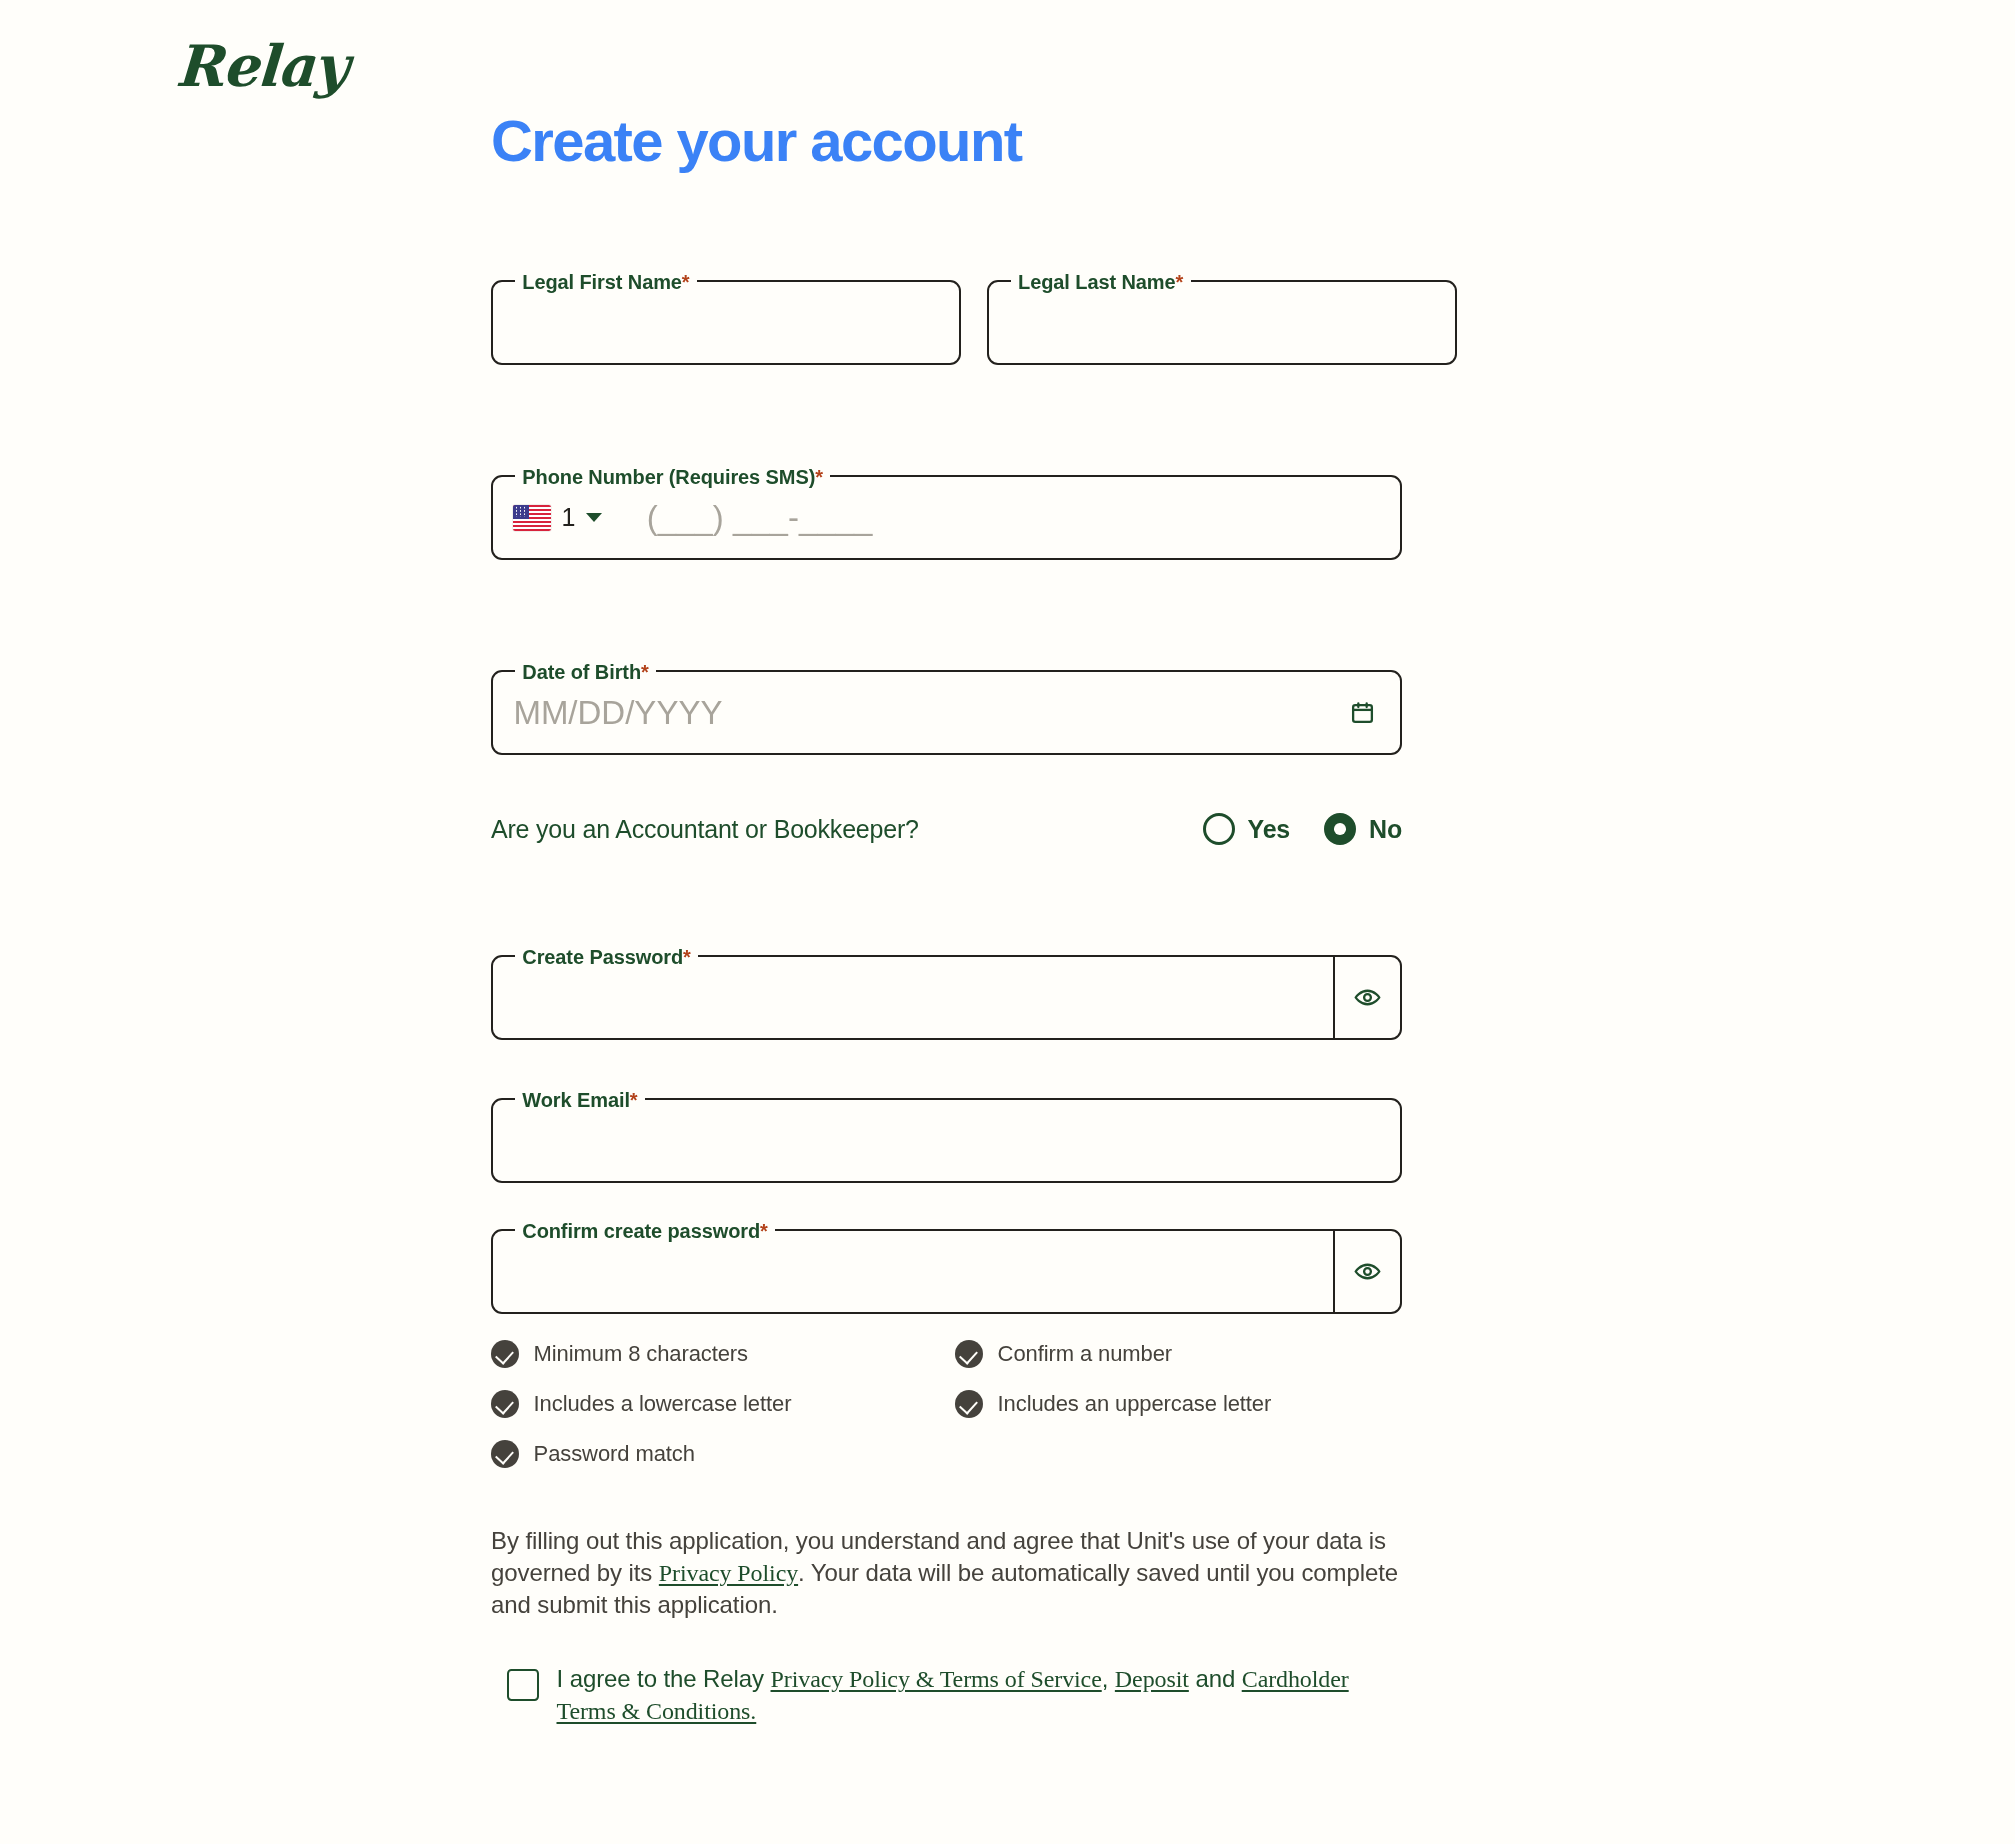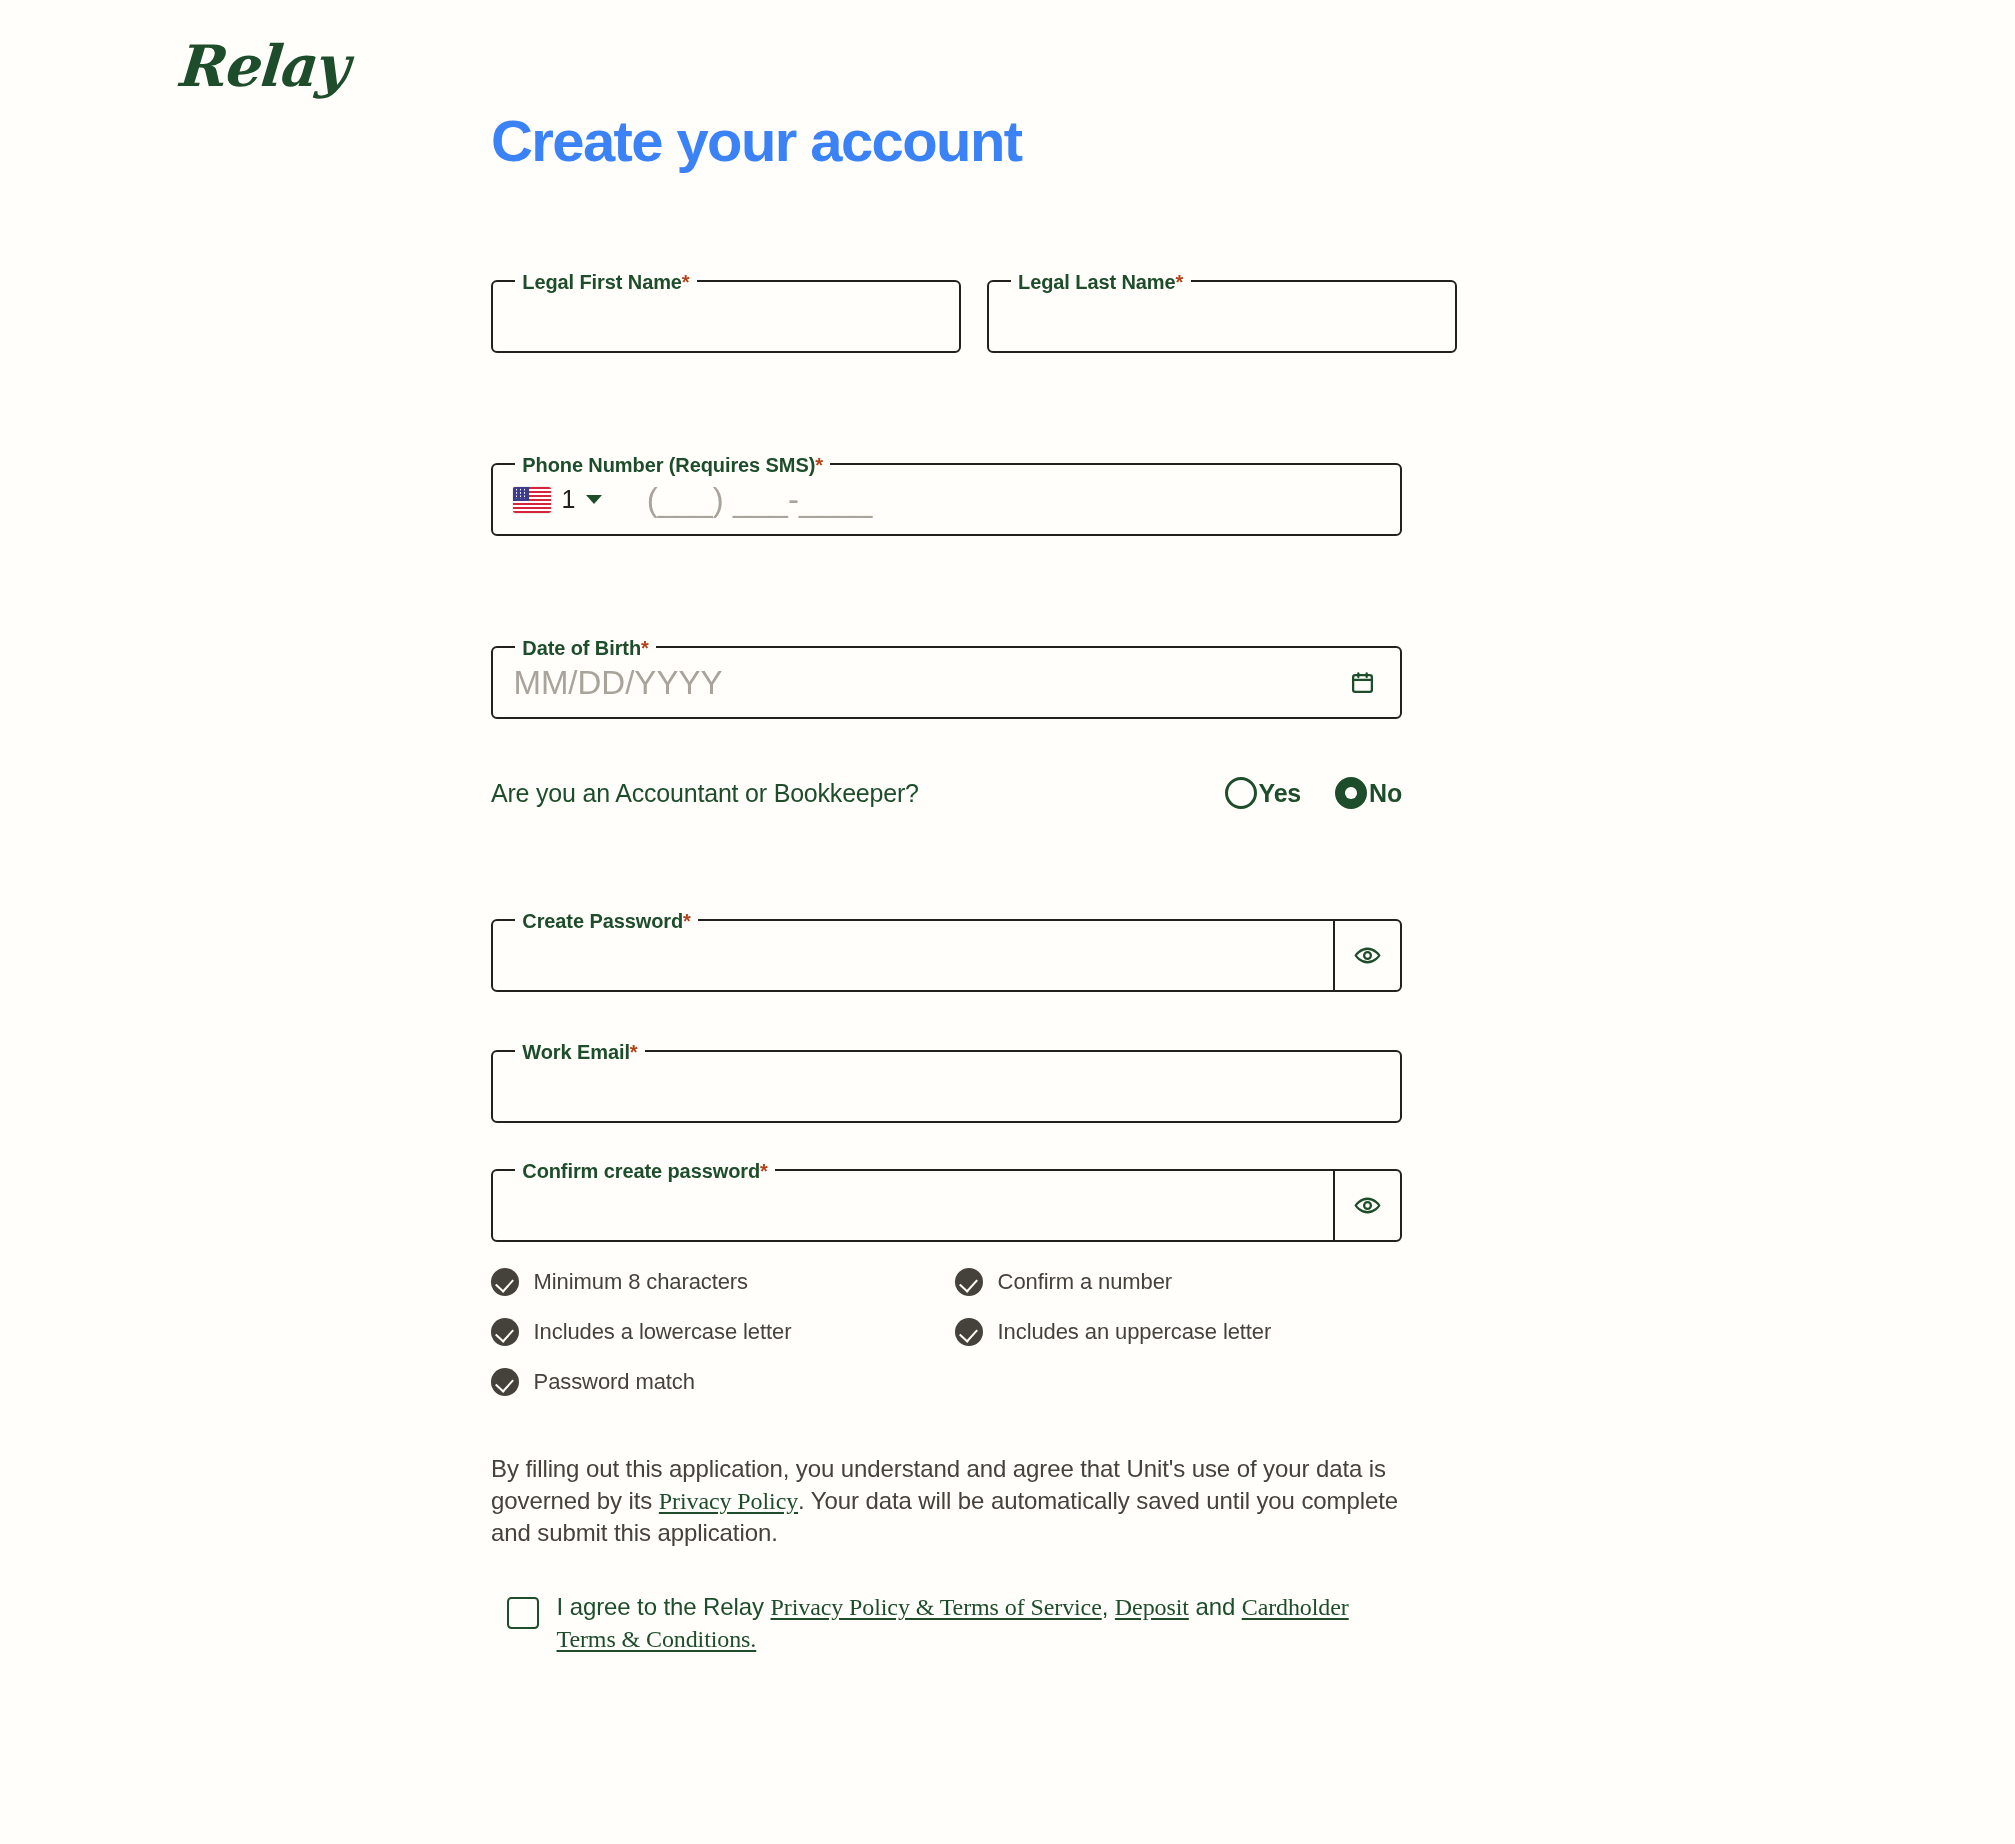--- a/index.html
+++ b/index.html
@@ -53,23 +53,23 @@
 
   
   .field {
     position: relative;
     margin-top: 0;
   }
 
   .field-box {
     position: relative;
     border: 2.2px solid #23211D;
-    border-radius: 6px;
-    background: transparent;
-    height: 73px;
+    border-radius: 11px;
+    background: transparent;
+    height: 85px;
     display: flex;
     align-items: center;
   }
 
   
   .field-label {
     position: absolute;
     top: -12.4px;
     left: 22px;
     padding: 0 7.3px;
@@ -200,21 +200,21 @@
   }
   .radio-group {
     margin-left: auto;
     display: flex;
     align-items: center;
     gap: 0;
   }
   .radio-opt {
     display: flex;
     align-items: center;
-    gap: 2px;
+    gap: 13px;
     cursor: pointer;
     justify-content: flex-end;
   }
   .radio-opt + .radio-opt { margin-left: 34px; }
 
   .radio-mark {
     width: 32px; height: 32px;
     border-radius: 50%;
     border: 3.7px solid #1E4D2B;
     background: transparent;

